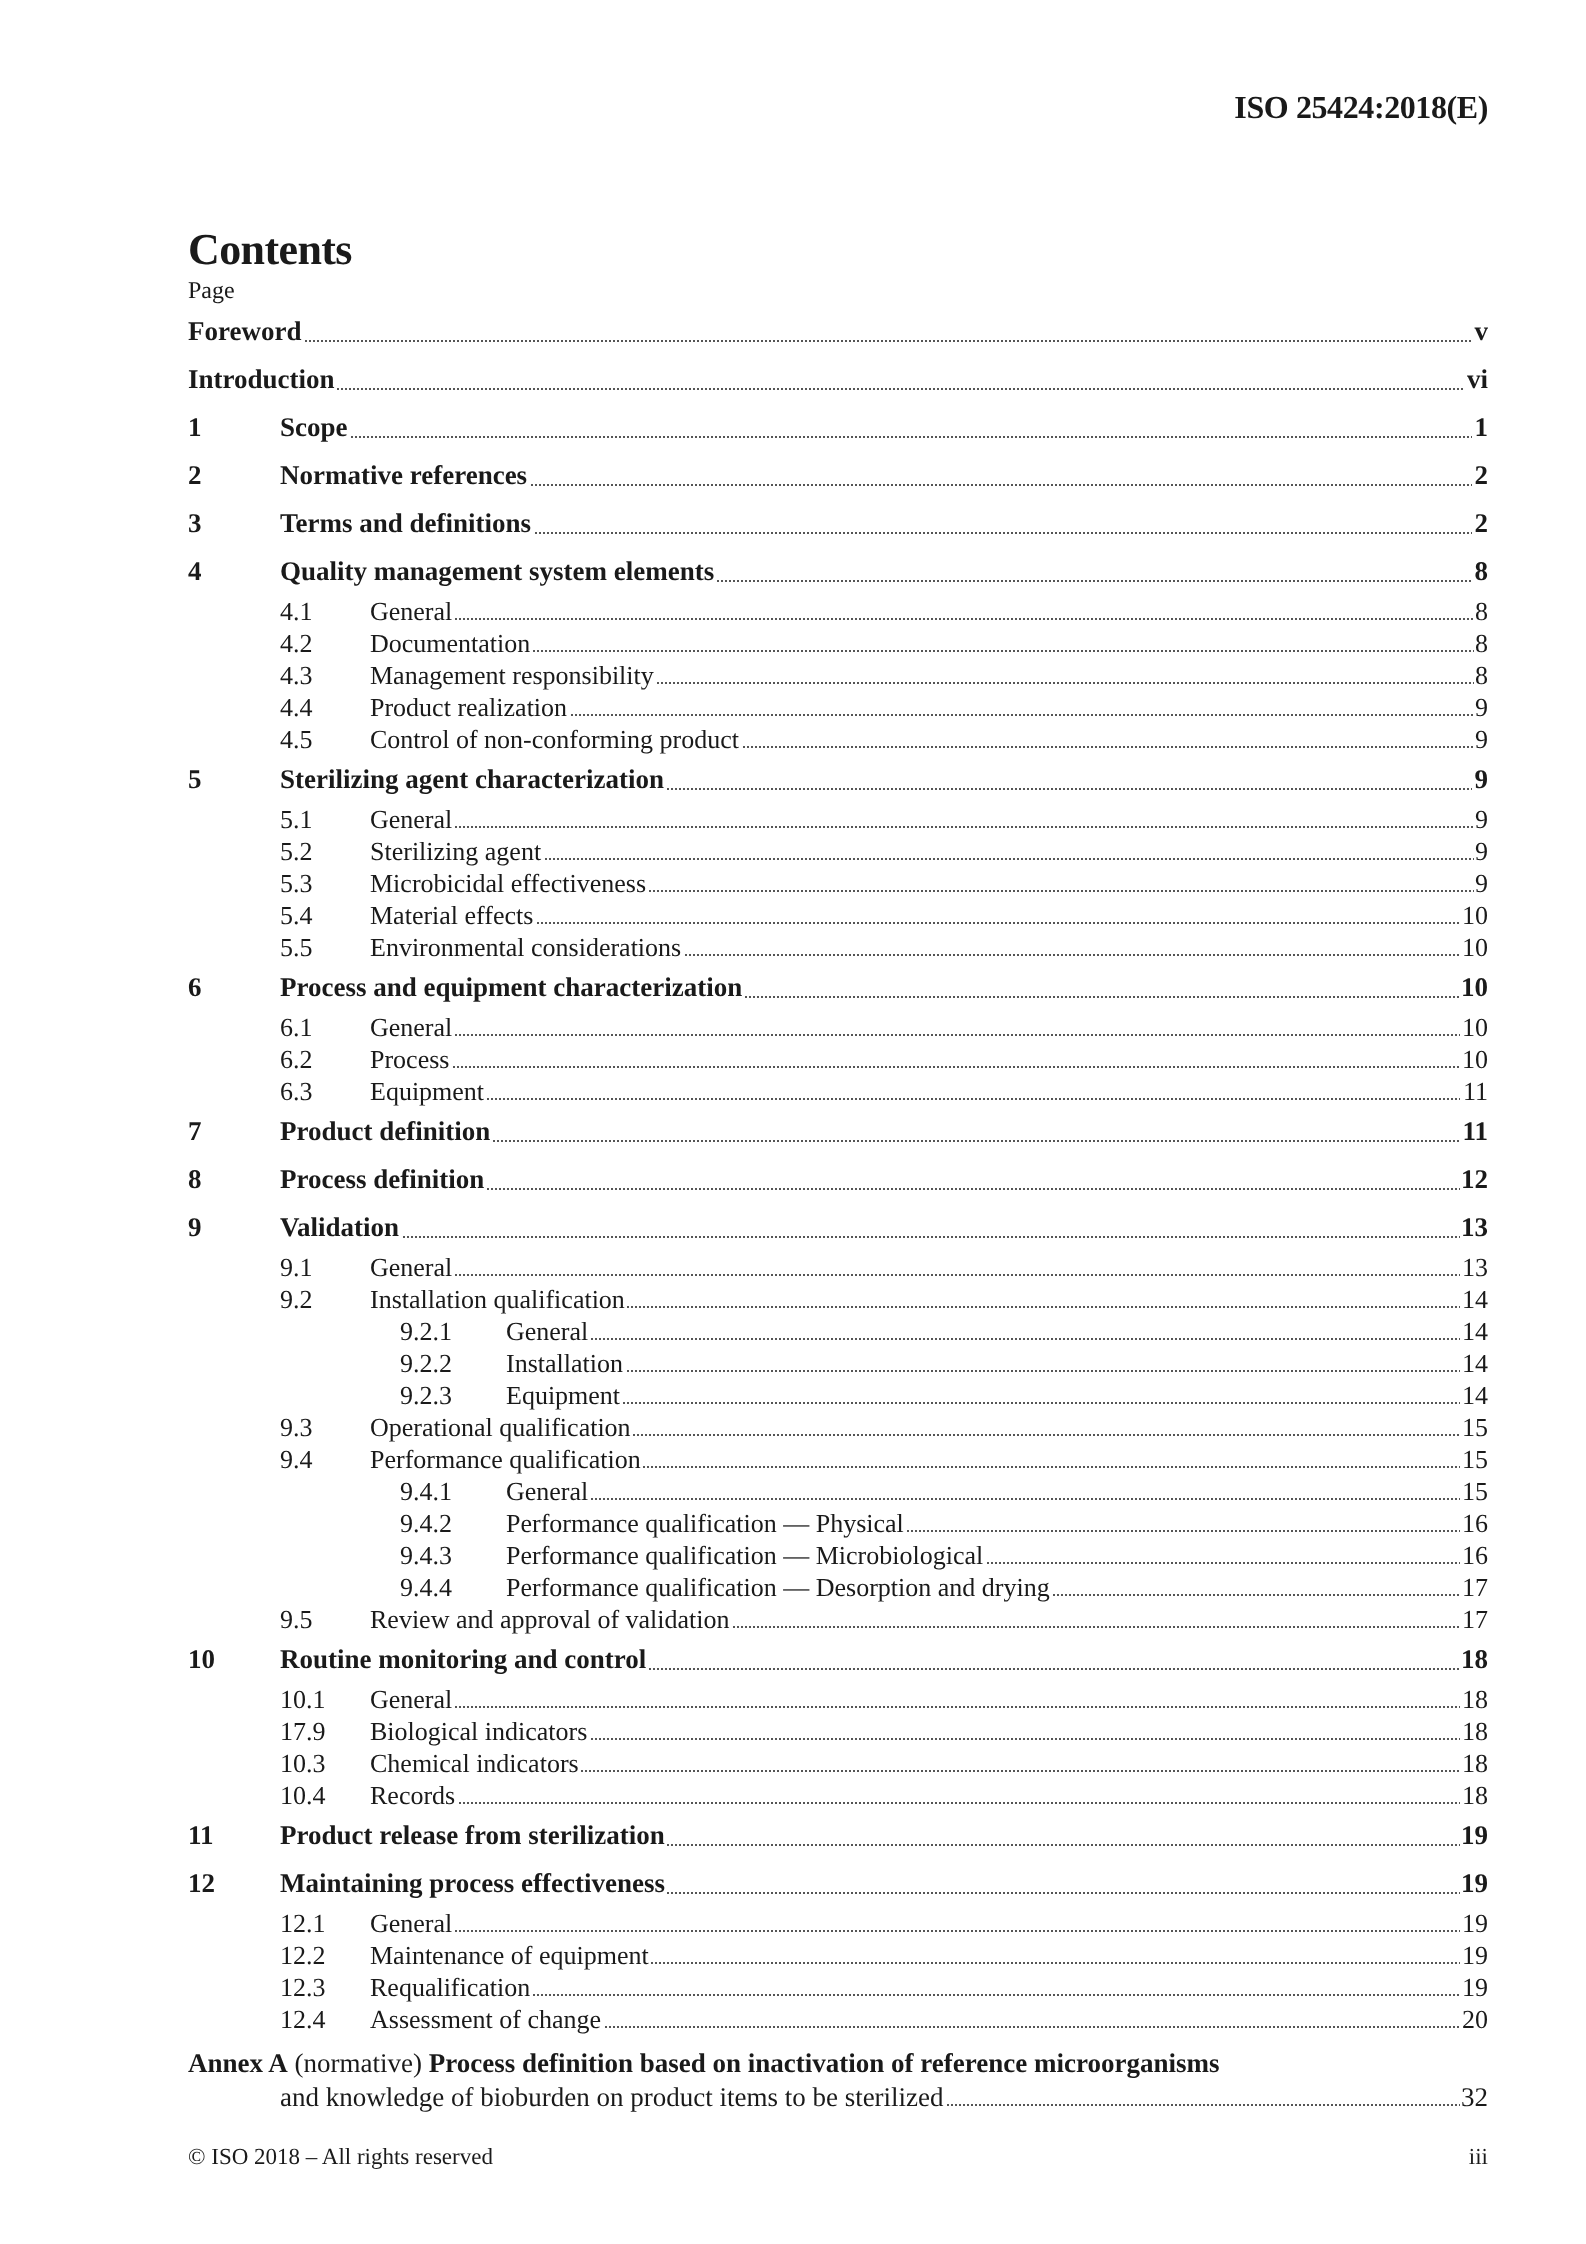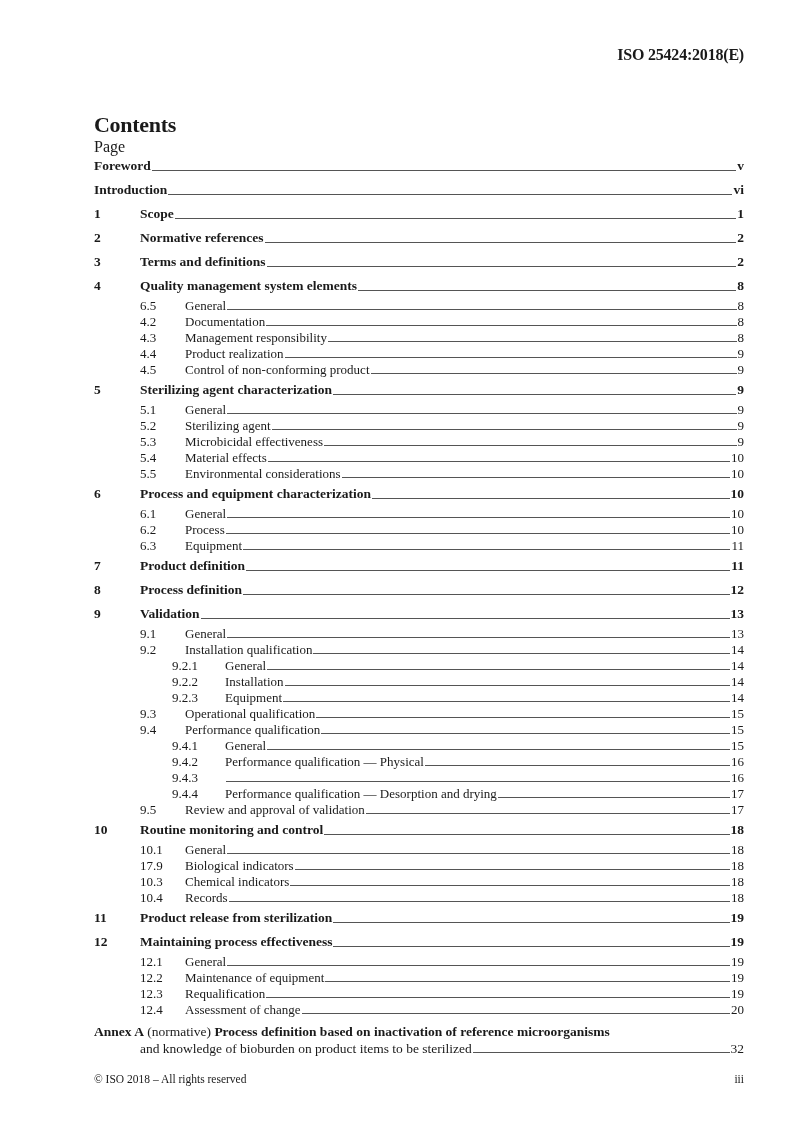--- a/index.html
+++ b/index.html
@@ -14,33 +14,33 @@
     letter-spacing: -0.2px;
   }
   .title-row {
     position: absolute; top: 112px; left: 94px; right: 49px;
     display: flex; justify-content: space-between; align-items: baseline; flex-direction: column;
   }
   .title {
     font-family: "Liberation Serif", serif; font-weight: bold; font-size: 22px;
     letter-spacing: -0.3px;
   }
-  .page-label { font-family: "Liberation Serif", serif; font-size: 16px; }
+  .page-label { font-family: "Liberation Serif", serif; font-size: 12px; }
 
   .toc { position: absolute; top: 154px; left: 94px; right: 49px; }
   .row {
     display: flex; align-items: baseline; white-space: nowrap;
     font-family: "Liberation Serif", serif; line-height: 16px; height: 16px;
   }
   .row.l1 { font-weight: bold; font-size: 13.5px; height: 24px; line-height: 24px; font-family: Liberation Serif, serif; }
   .row.l2, .row.l3 { font-size: 13px; }
   .num { display: inline-block; flex: none; }
   .l1 .num { width: 46px; }
   .l2 .num { width: 45px; margin-left: 46px; }
-  .l3 .num { width: 53px; margin-left: 78px; }
+  .l3 .num { width: 53px; margin-left: 106px; }
   .label { flex: none; }
   .leader {
     flex: 1 1 auto; margin: 0 1px; height: 1px; align-self: flex-end;
     margin-bottom: 4px;
     background-image: radial-gradient(circle, #555 0.5px, transparent 0.7px);
     background-size: 2px 1px; background-repeat: repeat-x;
   }
   .l1 .leader { margin-bottom: 7px; }
   .pg { flex: none; text-align: right; }
   .annex { font-family: "Liberation Serif", serif; font-size: 13.5px; line-height: 17px; margin-top: 5px; }
@@ -96,21 +96,21 @@
       <span class="leader"></span>
       <span class="pg">2</span>
     </div>
     <div class="row l1">
       <span class="num">4</span>
       <span class="label">Quality management system elements</span>
       <span class="leader"></span>
       <span class="pg">8</span>
     </div>
     <div class="row l2">
-      <span class="num">6.5</span>
+      <span class="num">4.1</span>
       <span class="label">General</span>
       <span class="leader"></span>
       <span class="pg">8</span>
     </div>
     <div class="row l2">
       <span class="num">4.2</span>
       <span class="label">Documentation</span>
       <span class="leader"></span>
       <span class="pg">8</span>
     </div>
@@ -259,20 +259,21 @@
       <span class="pg">15</span>
     </div>
     <div class="row l3">
       <span class="num">9.4.2</span>
       <span class="label">Performance qualification — Physical</span>
       <span class="leader"></span>
       <span class="pg">16</span>
     </div>
     <div class="row l3">
       <span class="num">9.4.3</span>
+      <span class="label">Performance qualification — Microbiological</span>
       <span class="leader"></span>
       <span class="pg">16</span>
     </div>
     <div class="row l3">
       <span class="num">9.4.4</span>
       <span class="label">Performance qualification — Desorption and drying</span>
       <span class="leader"></span>
       <span class="pg">17</span>
     </div>
     <div class="row l2">

